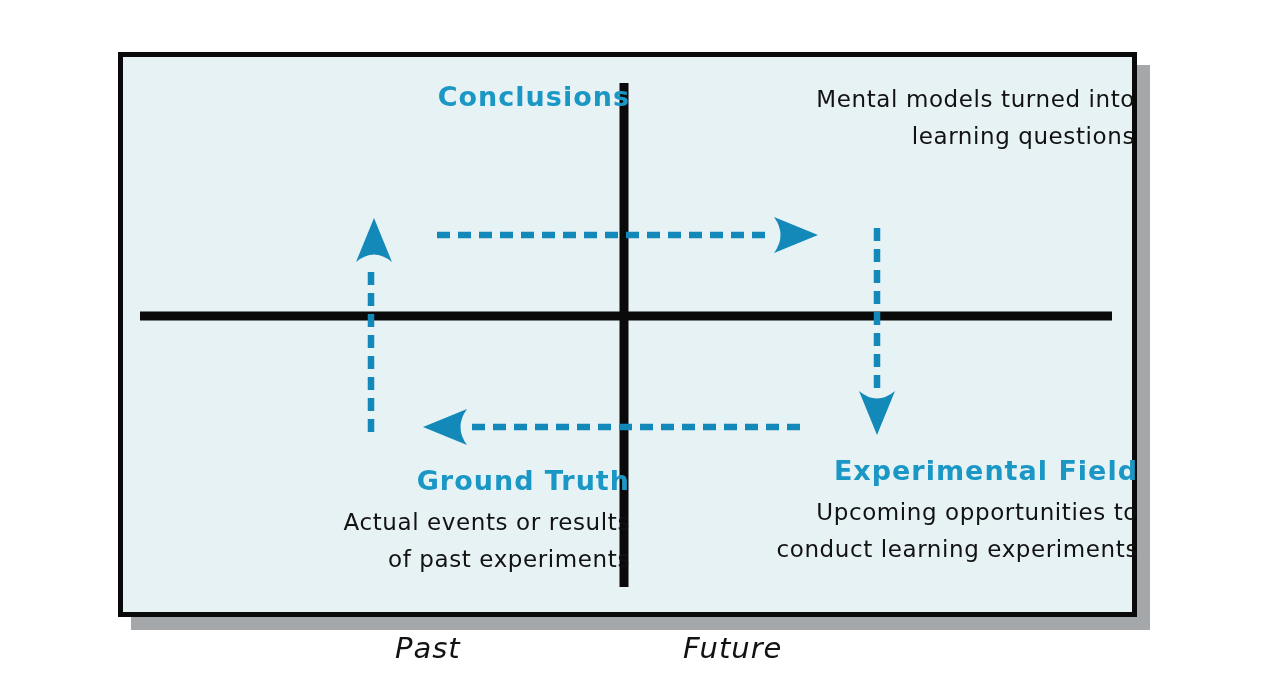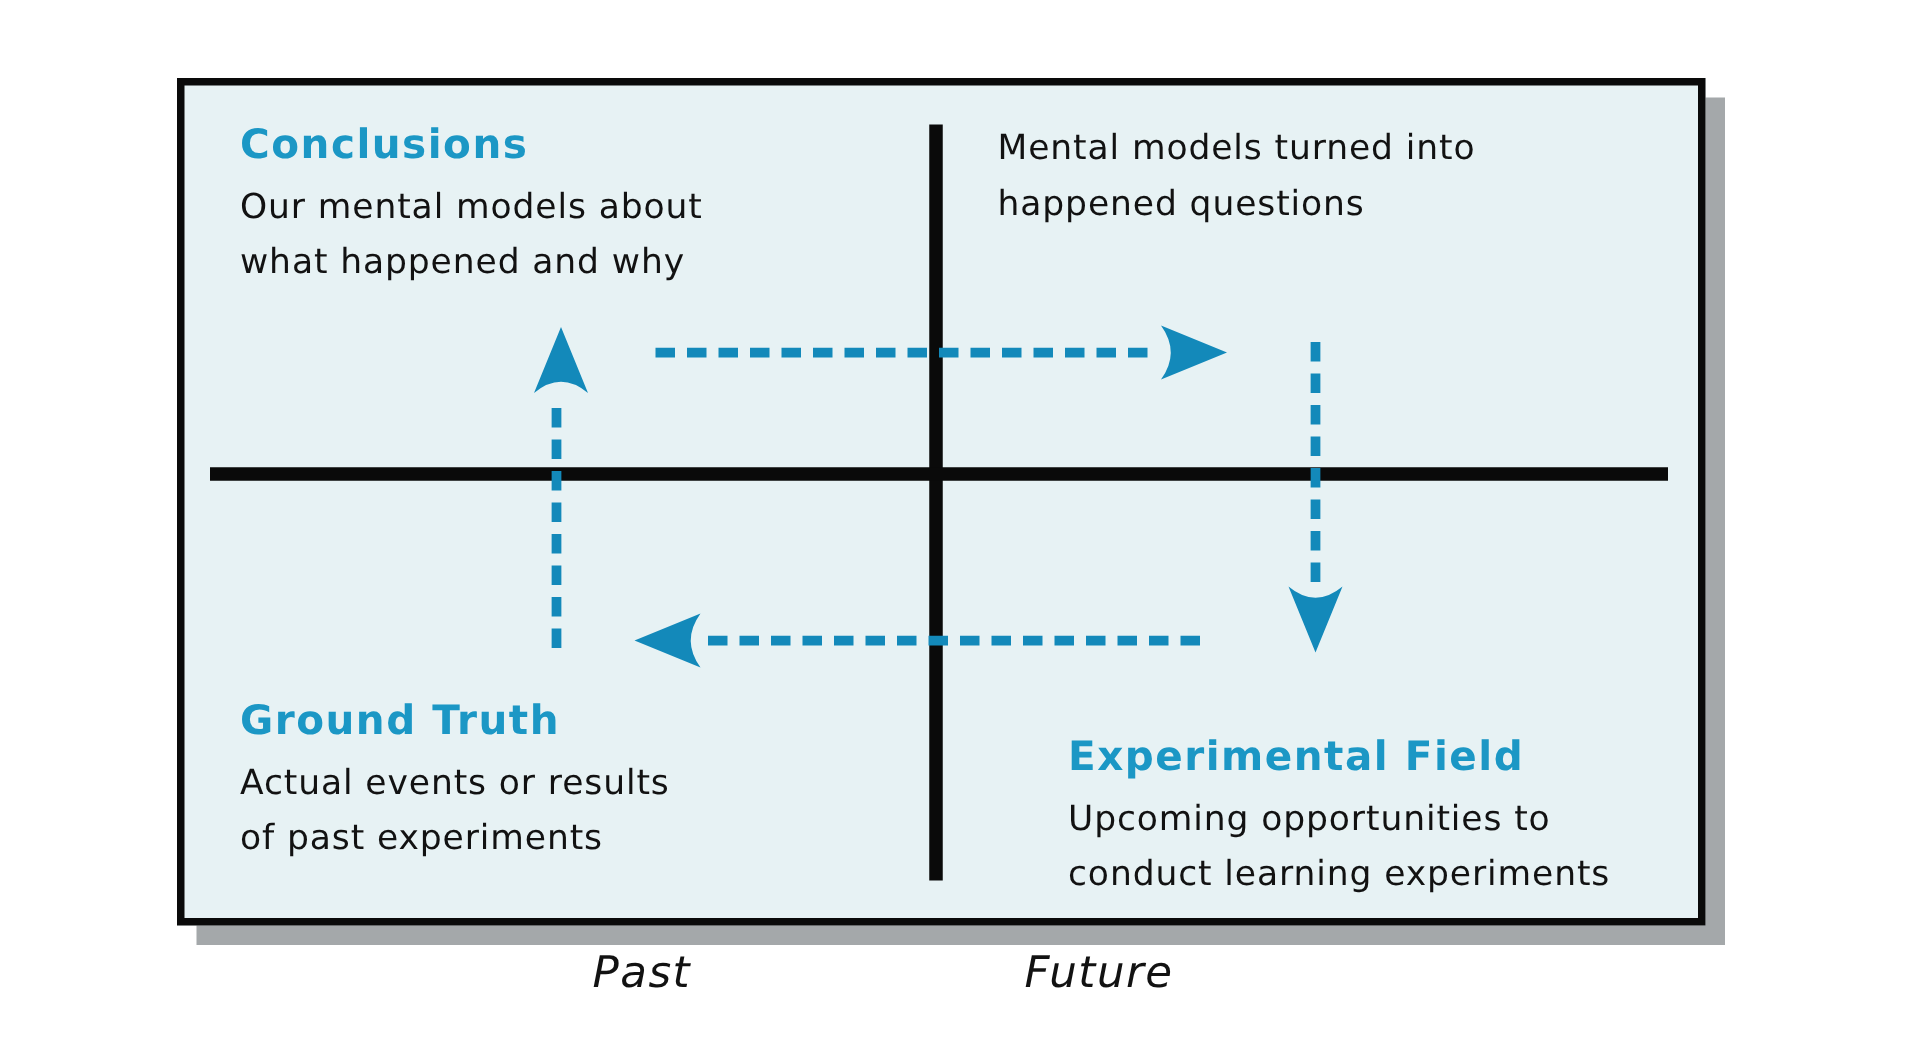--- a/index.html
+++ b/index.html
@@ -20,35 +20,35 @@
     position:absolute;left:131px;top:65px;width:1019px;height:565px;
     background:var(--shadow);
   }
   .panel{
     position:absolute;left:118px;top:52px;width:1019px;height:565px;
     background:var(--panel-bg);
     border:5px solid var(--panel-border);
   }
   .axes-svg{position:absolute;left:0;top:0;width:1009px;height:555px;}
 
-  .quadrant{position:absolute;width:470px;}
+  .quadrant{position:absolute;width:470px;text-align:right;}
   .quadrant .q-title{
     color:var(--heading);
     font-size:27px;font-weight:bold;letter-spacing:1px;
     margin-bottom:8px;
   }
   .quadrant .q-desc{
     color:var(--body-text);
     font-size:23px;line-height:37px;letter-spacing:0.6px;
     font-weight:500;
   }
   .q-top-left{left:37px;top:24px;}
   .q-top-right{left:542px;top:24px;}
   .q-bottom-left{left:37px;top:408px;}
-  .q-bottom-right{left:545px;top:432px;margin-left:44px;}
+  .q-bottom-right{left:545px;top:398px;}
 
   .axis-label{
     position:absolute;top:631px;
     color:var(--body-text);
     font-size:29px;font-weight:normal;font-style:italic;letter-spacing:1px;
   }
   .axis-label.past{left:395px;}
   .axis-label.future{left:683px;}
 
   .axis-line{stroke:var(--axis);stroke-width:9;}
@@ -75,30 +75,26 @@
 
     <line class="loop-dash" x1="754" y1="171" x2="754" y2="338"></line>
     <path class="loop-head" d="M754,378 L736,334 Q754,349 772,334 Z"></path>
 
     <line class="loop-dash" x1="677" y1="370" x2="348" y2="370"></line>
     <path class="loop-head" d="M300,370 L344,352 Q331,370 344,388 Z"></path>
   </svg>
 
   <div class="quadrant q-top-left">
     <div class="q-title">Conclusions</div>
-    <div class="q-desc">
-      <div>Our mental models about</div>
-      <div>what happened and why</div>
-    </div>
   </div>
 
   <div class="quadrant q-top-right">
     <div class="q-desc">
       <div>Mental models turned into</div>
-      <div>happened questions</div>
+      <div>learning questions</div>
     </div>
   </div>
 
   <div class="quadrant q-bottom-left">
     <div class="q-title">Ground Truth</div>
     <div class="q-desc">
       <div>Actual events or results</div>
       <div>of past experiments</div>
     </div>
   </div>

